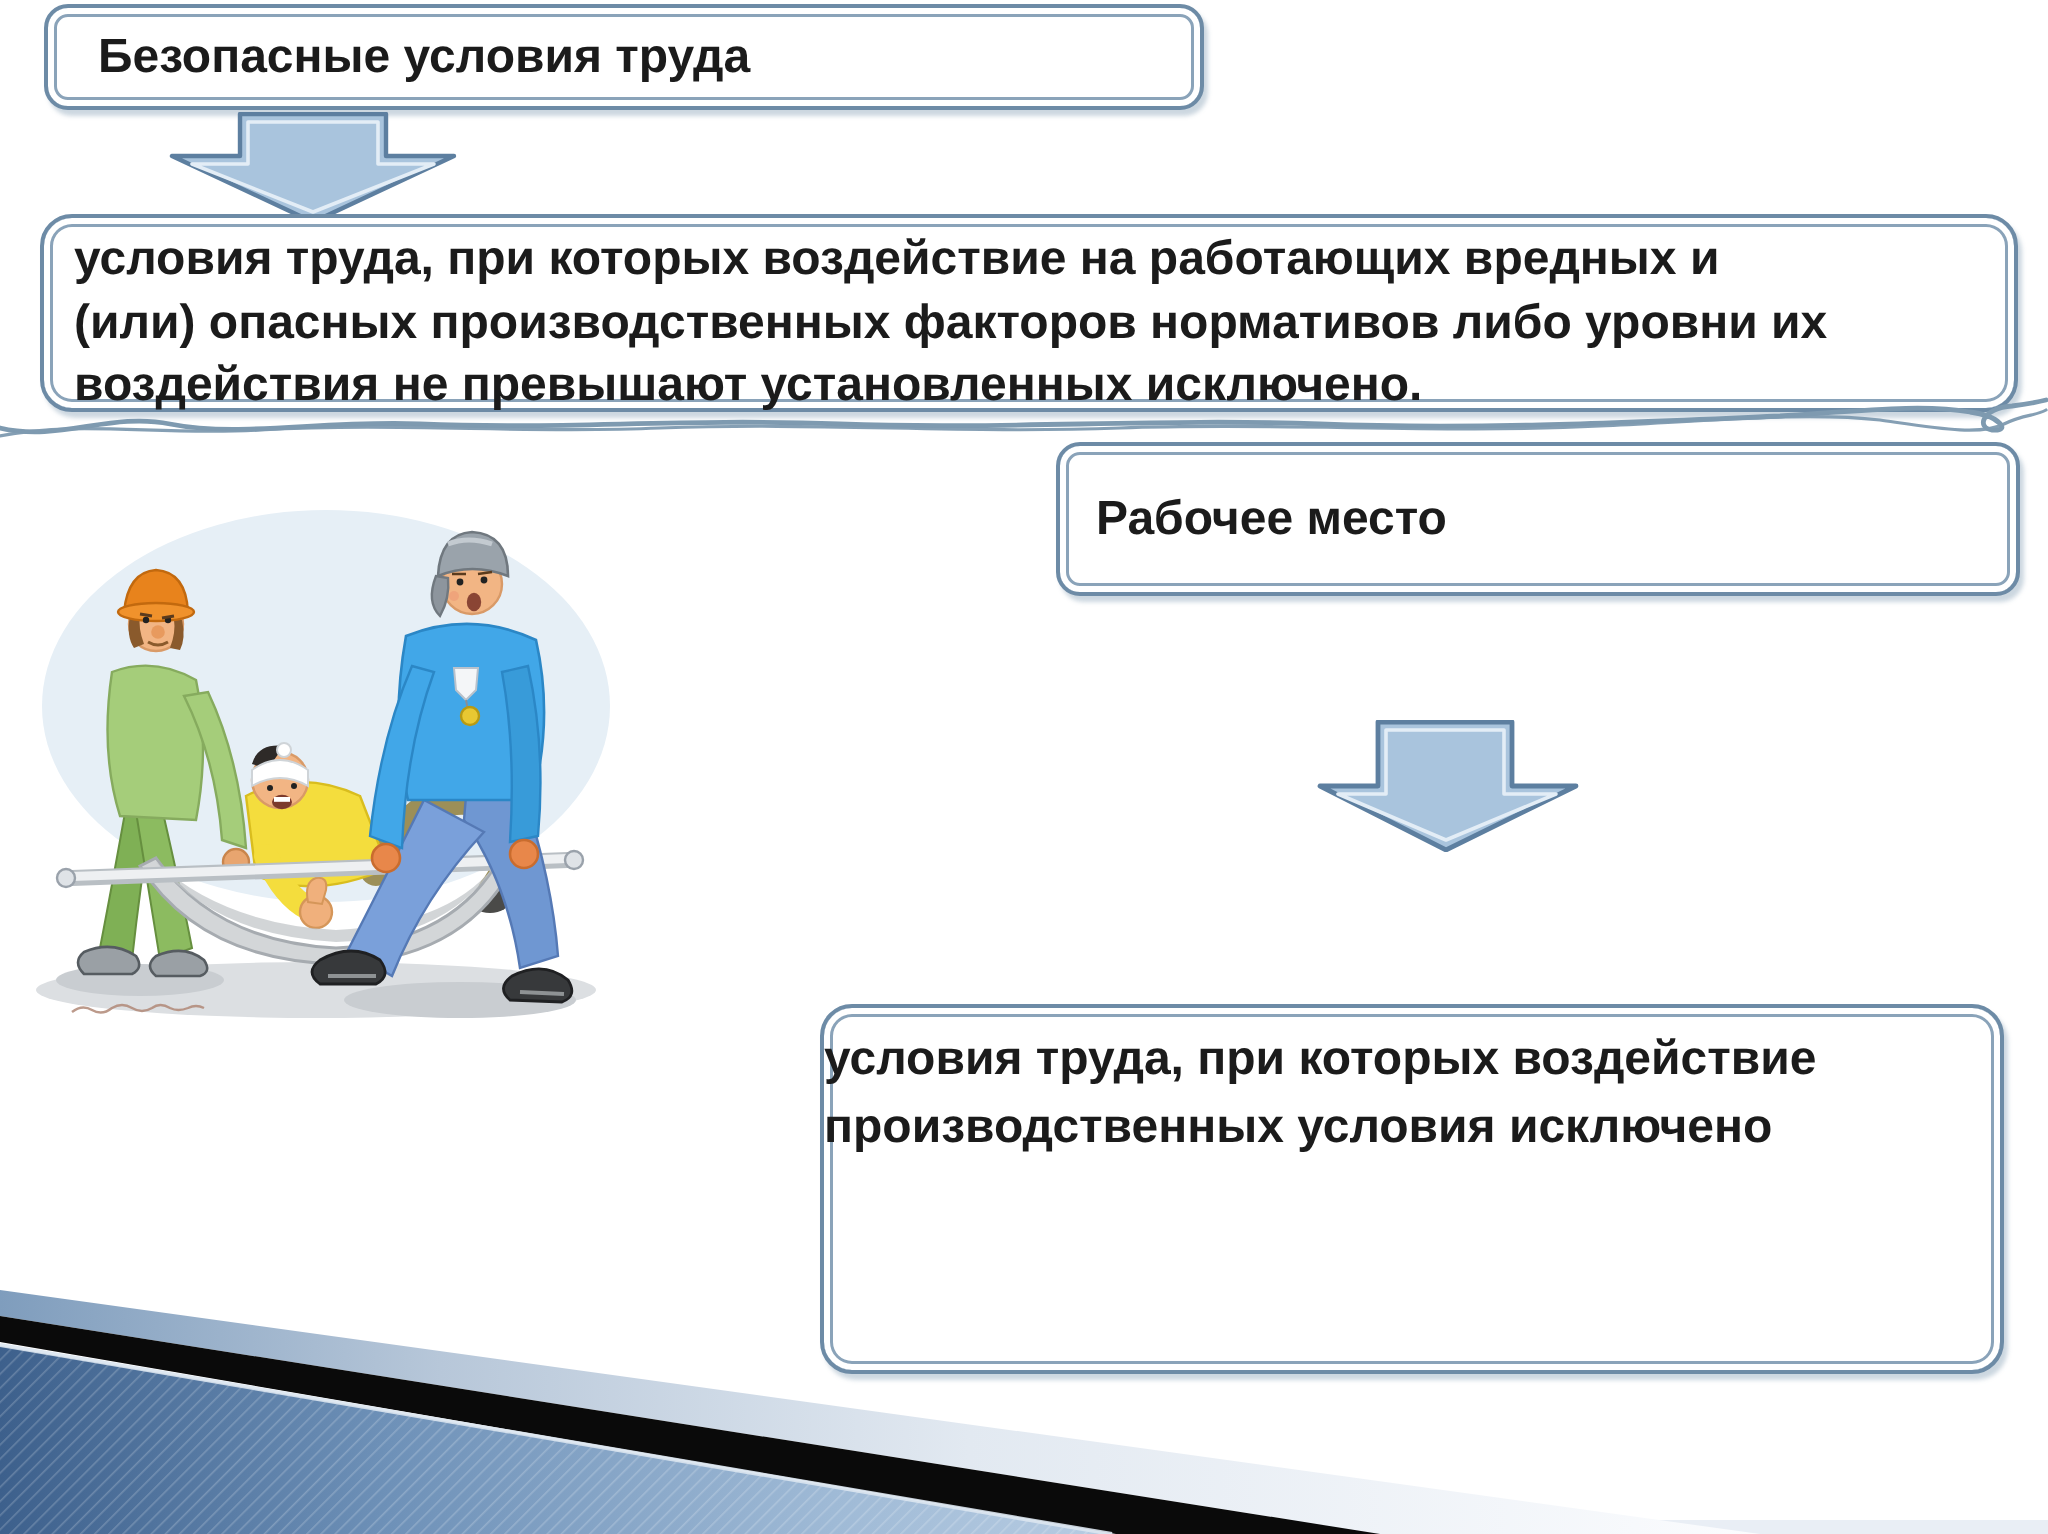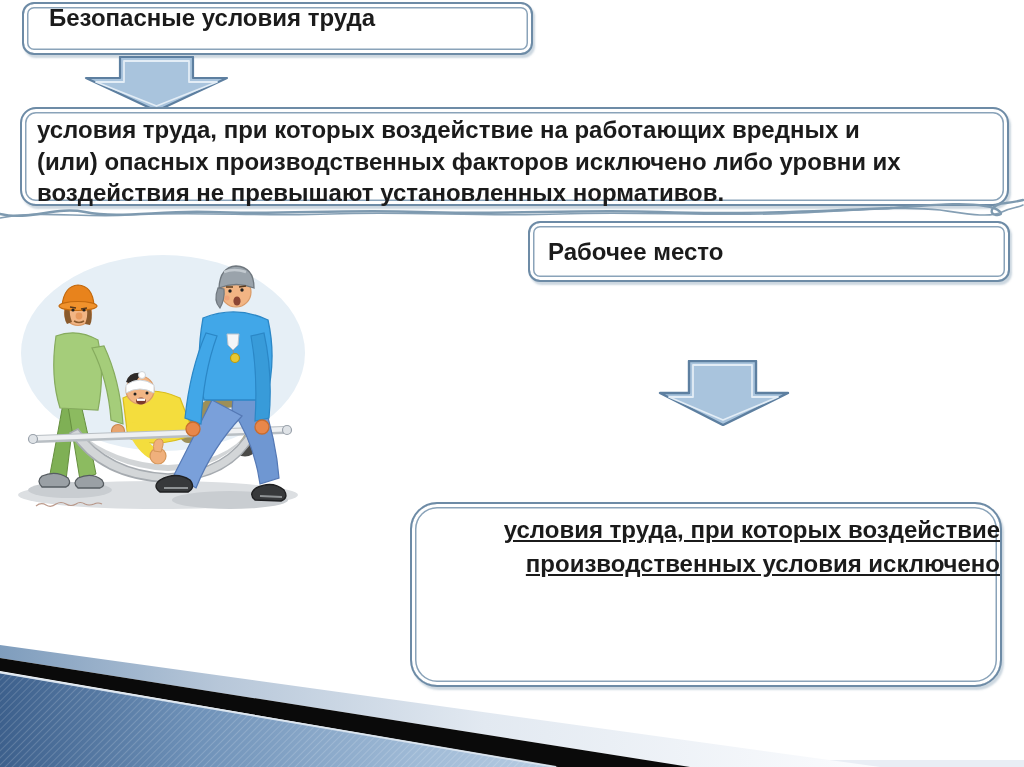--- a/index.html
+++ b/index.html
@@ -10,28 +10,28 @@
     font-weight:700; color:#1b1b1b;
   }
   .abs { position:absolute; }
   .bubble {
     position:absolute; background:#ffffff;
     border:2.5px solid #6d8ba6; border-radius:12px;
     box-shadow: inset 0 0 0 3px #ffffff, inset 0 0 0 4.5px #8aa3b9,
                 2px 3px 2px rgba(110,140,165,0.35);
     box-sizing:border-box;
   }
-  .title-box   { left:22px;  top:2px;   width:511px; height:53px;
-                 display:flex; align-items:flex-start; padding-left:25px; }
+  .title-box   { left:22px;  top:2px;   width:580px; height:53px;
+                 display:flex; align-items:center; padding-left:25px; }
   .def-top     { left:20px;  top:107px; width:989px; height:99px; border-radius:16px;
                  padding:5px 16px 0 15px; }
-  .workplace   { left:528px; top:221px; width:482px; height:61px;
+  .workplace   { left:528px; top:221px; width:482px; height:77px;
                  display:flex; align-items:center; padding-left:18px; }
-  .def-bottom  { left:410px; top:502px; width:592px; height:185px; border-radius:27px;
-                 padding-top:9px; text-align:right;text-decoration:underline; }
+  .def-bottom  { left:410px; top:502px; width:592px; height:185px; border-radius:16px;
+                 padding-top:9px; text-align:left; }
   .t24 { font-size:24px; white-space:nowrap; }
   .lh-top    { line-height:31.5px; }
   .lh-bottom { line-height:34px; }
   svg { display:block; }
 </style>
 </head>
 <body>
 
 <div id="slide">
 
@@ -39,22 +39,22 @@
     <span class="t24">Безопасные условия труда</span>
   </div>
 
   <svg class="abs" style="left:84px; top:56px;" width="145" height="56" viewBox="0 0 145 56">
     <polygon points="36,1 109,1 109,22 143,22 72.5,55 2,22 36,22" stroke-width="2.2" stroke-linejoin="round" stroke="#5d7fa0" fill="#a9c4dd"></polygon>
     <polygon points="40,5 105,5 105,26 133,26 72.5,50 12,26 40,26" fill="none" stroke-width="1.8" stroke-linejoin="round" stroke="#e3edf6"></polygon>
   </svg>
 
   <div class="bubble def-top">
     <div class="t24 lh-top">условия труда, при которых воздействие на работающих вредных и</div>
-    <div class="t24 lh-top">(или) опасных производственных факторов исключено либо уровни их</div>
-    <div class="t24 lh-top">воздействия не превышают установленных нормативов.</div>
+    <div class="t24 lh-top">(или) опасных производственных факторов нормативов либо уровни их</div>
+    <div class="t24 lh-top">воздействия не превышают установленных исключено.</div>
   </div>
 
   <svg class="abs" style="left:0; top:194px;" width="1024" height="34" viewBox="0 0 1024 34">
     <path d="M0 20 C 30 27 55 12 85 18 C 120 25 160 16 210 18 C 280 21 340 15 420 18
              C 500 21 580 15 660 18 C 740 21 820 17 890 14 C 935 11 962 8 985 12
              C 1000 14 1006 22 996 21 C 988 20 991 10 1006 9 C 1014 8 1019 7 1023 6" fill="none" stroke-width="2.4" stroke-linecap="round" stroke="#7e9ab0"></path>
     <path d="M0 24 C 40 16 80 24 130 21 C 200 17 260 23 330 20 C 410 17 480 23 560 20
              C 640 17 720 23 800 19 C 860 16 905 12 940 16 C 968 20 990 24 1002 18
              C 1012 13 1018 14 1023 11" fill="none" stroke-width="1.6" stroke-linecap="round" opacity="0.95" stroke="#7e9ab0"></path>
   </svg>

